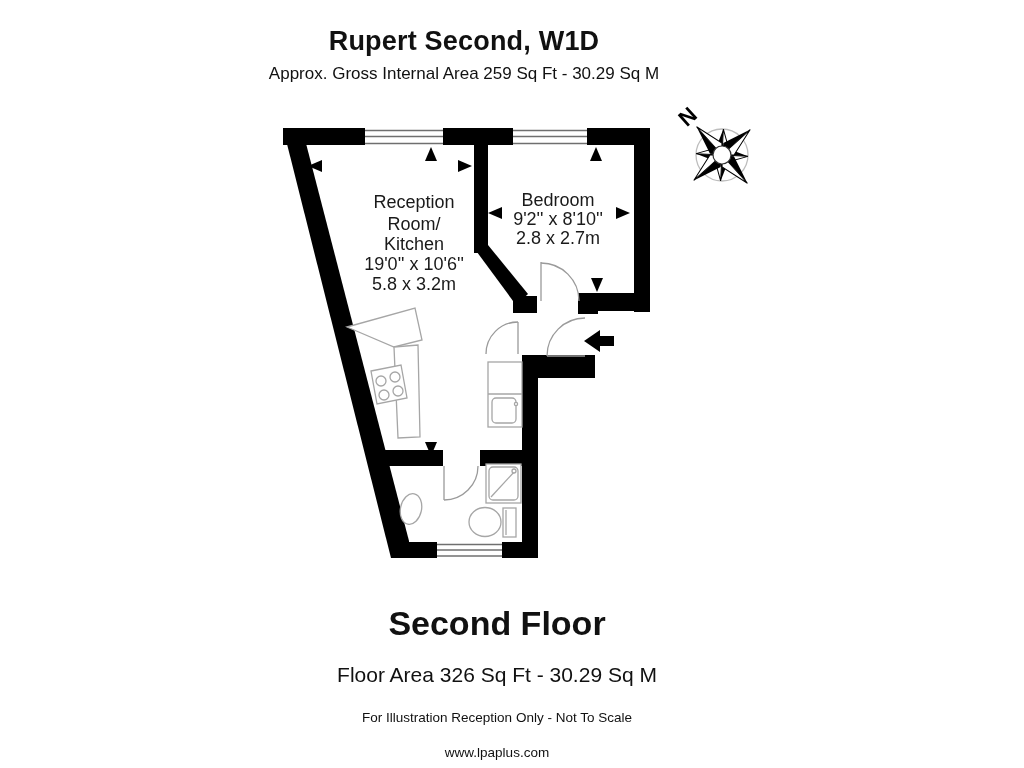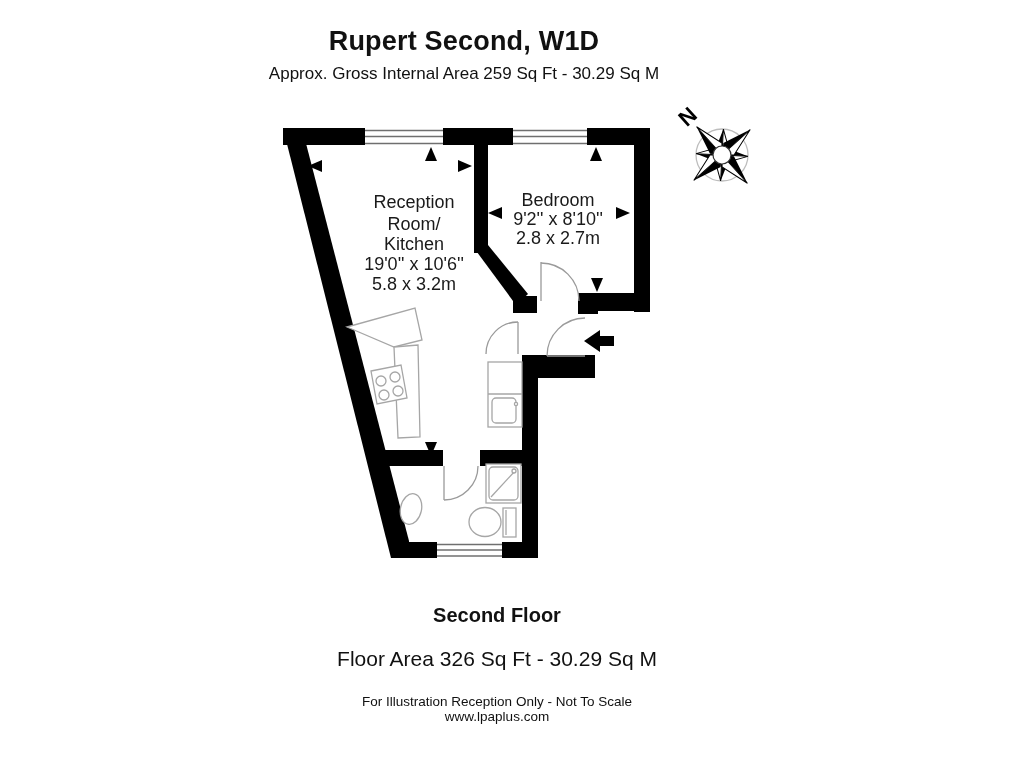--- a/index.html
+++ b/index.html
@@ -2,24 +2,24 @@
 <html><head>
 <meta charset="utf-8">
 <style>
   html,body{margin:0;padding:0;background:#ffffff;}
   body{width:1024px;height:768px;position:relative;overflow:hidden;
        font-family:"Liberation Sans","DejaVu Sans",sans-serif;color:#111;}
   .hdr{position:absolute;top:26px;left:164px;width:600px;text-align:center;}
   .hdr .title{font-size:27px;font-weight:700;letter-spacing:0.2px;}
   .hdr .subtitle{font-size:17px;margin-top:7px;}
   .ftr{position:absolute;top:604px;left:197px;width:600px;text-align:center;}
-  .ftr .floor{font-size:20px;font-weight:700;}
+  .ftr .floor{font-size:34px;font-weight:700;}
   .ftr .area{font-size:21px;margin-top:20px;}
   .ftr .disclaimer{font-size:13.5px;margin-top:23px;}
-  .ftr .website{font-size:13.5px;margin-top:0;}
+  .ftr .website{font-size:13.5px;margin-top:20px;}
   svg{position:absolute;top:0;left:0;}
   svg text{font-family:"Liberation Sans","DejaVu Sans",sans-serif;fill:#1a1a1a;}
   .roomlabel{font-size:18px;text-anchor:middle;}
   .north{font-size:22px;font-weight:700;text-anchor:middle;fill:#000;}
   .fix{fill:#ffffff;stroke:#a6a6a6;stroke-width:1.3;}
   .door{fill:none;stroke:#9a9a9a;stroke-width:1.3;}
   .glz{stroke:#6f6f6f;stroke-width:1.4;}
 </style>
 </head>
 <body>

